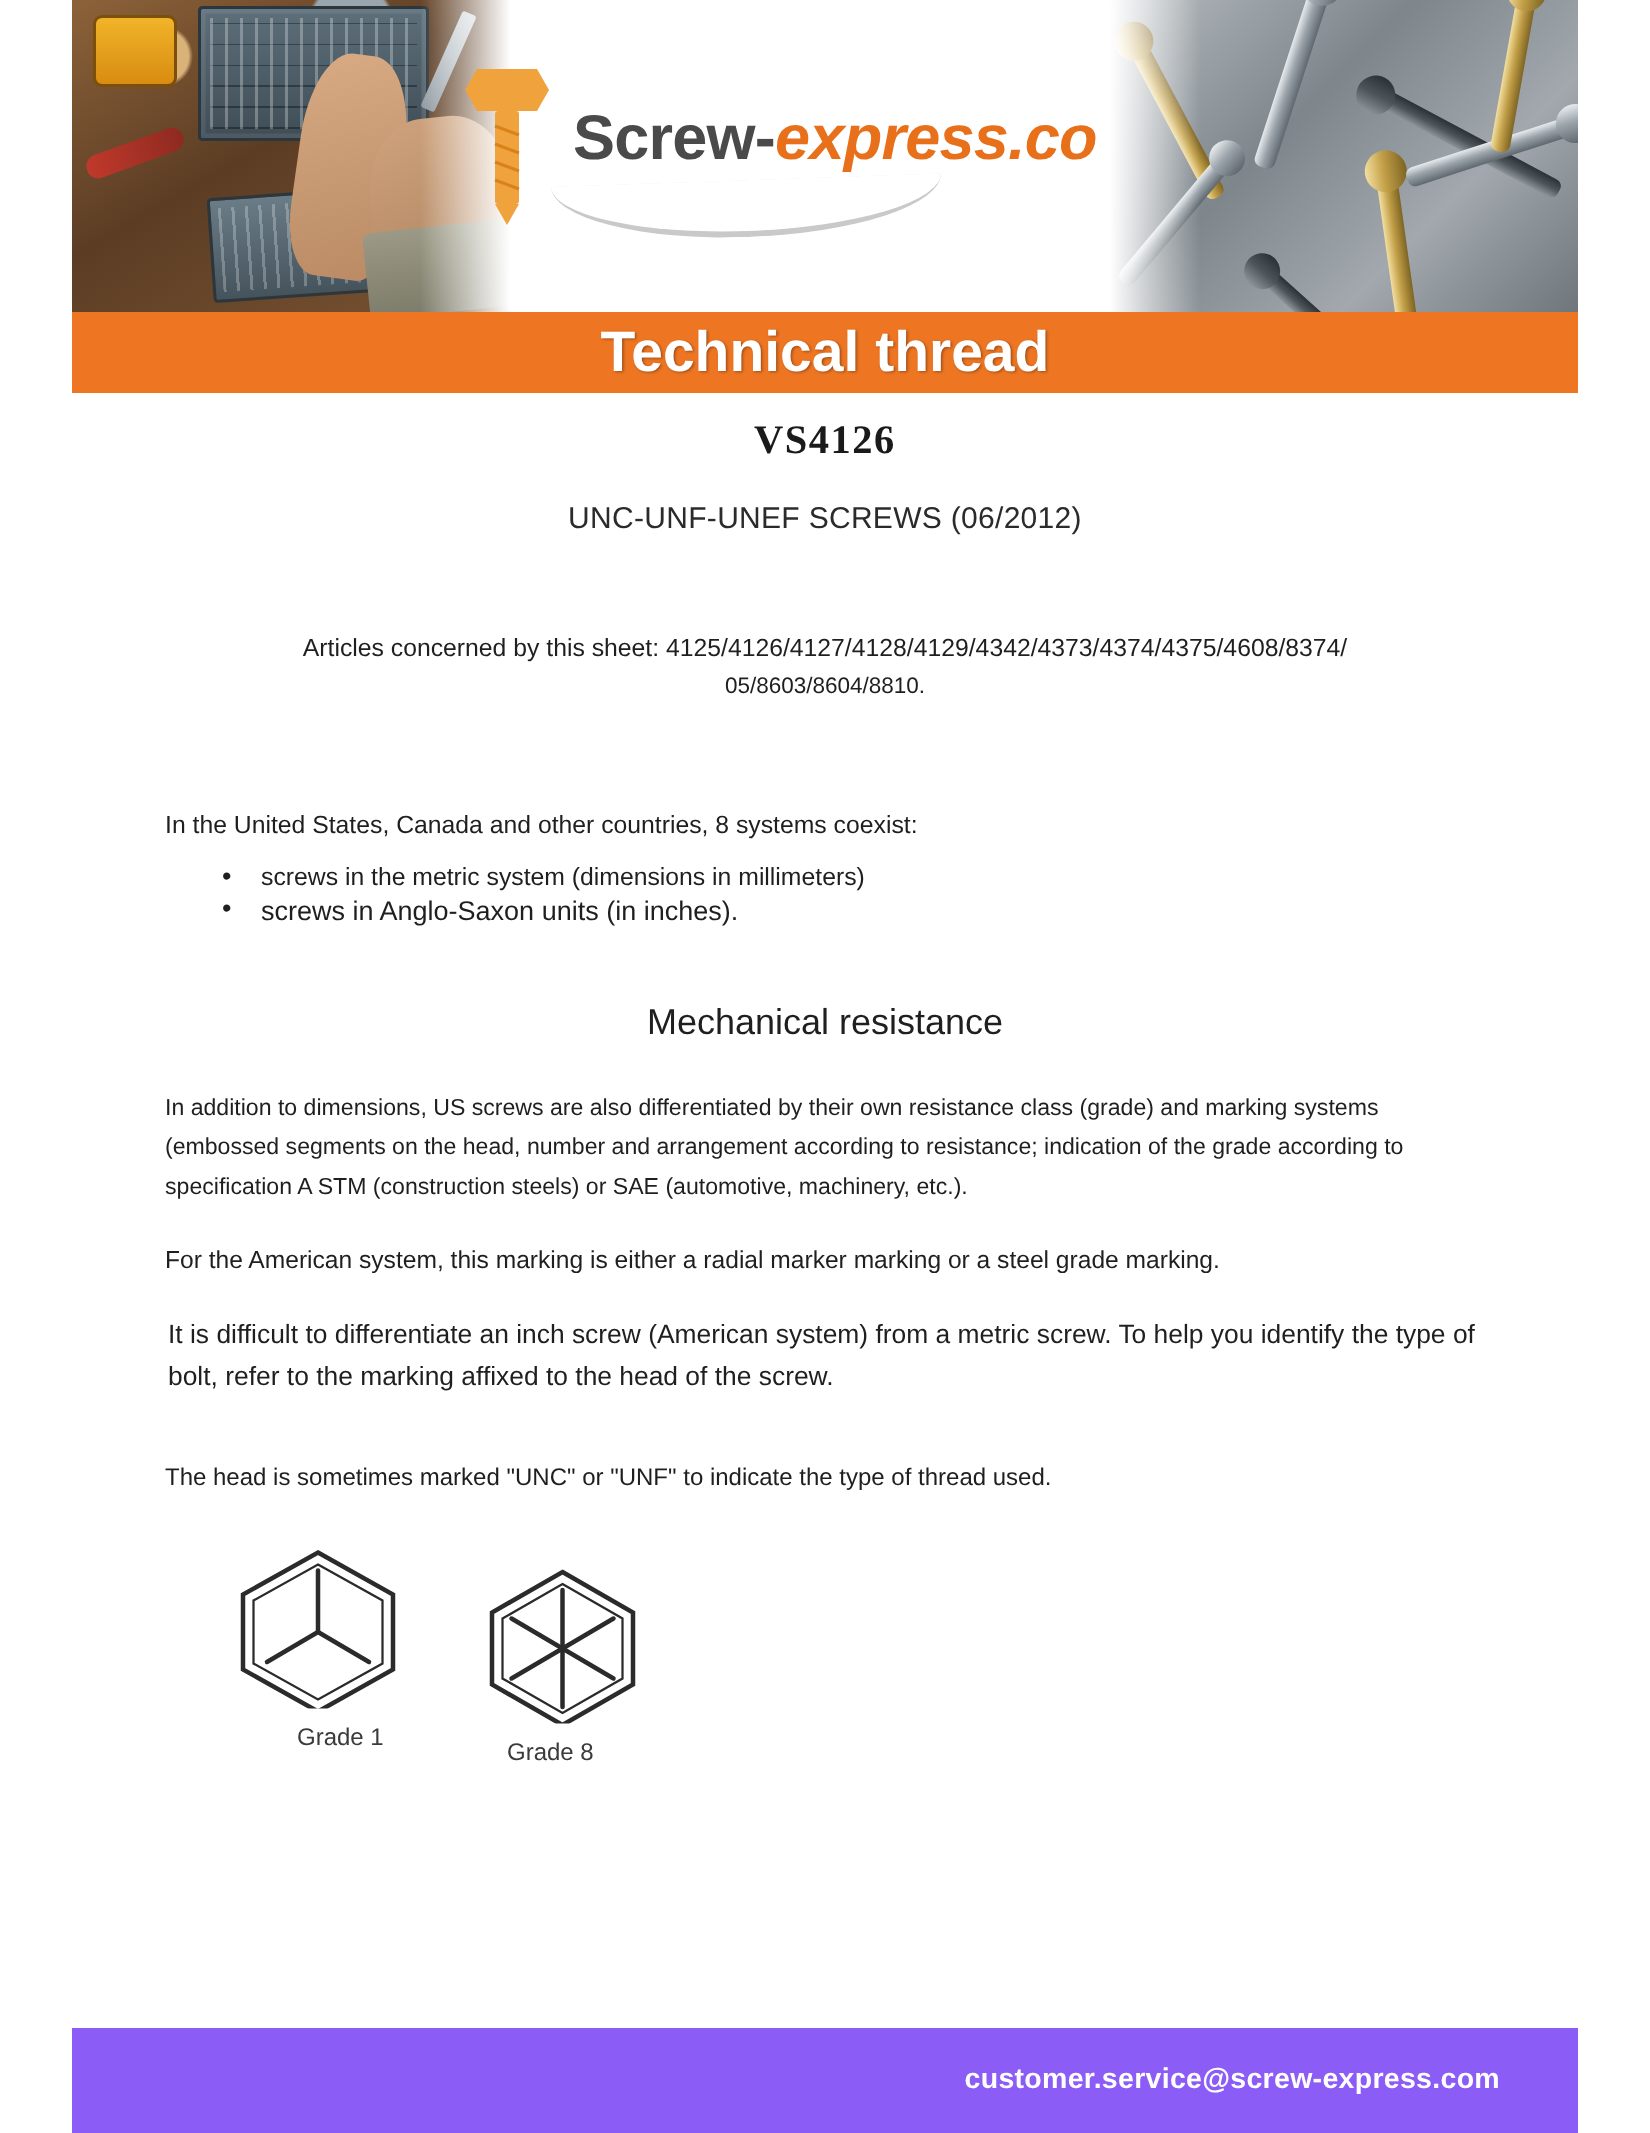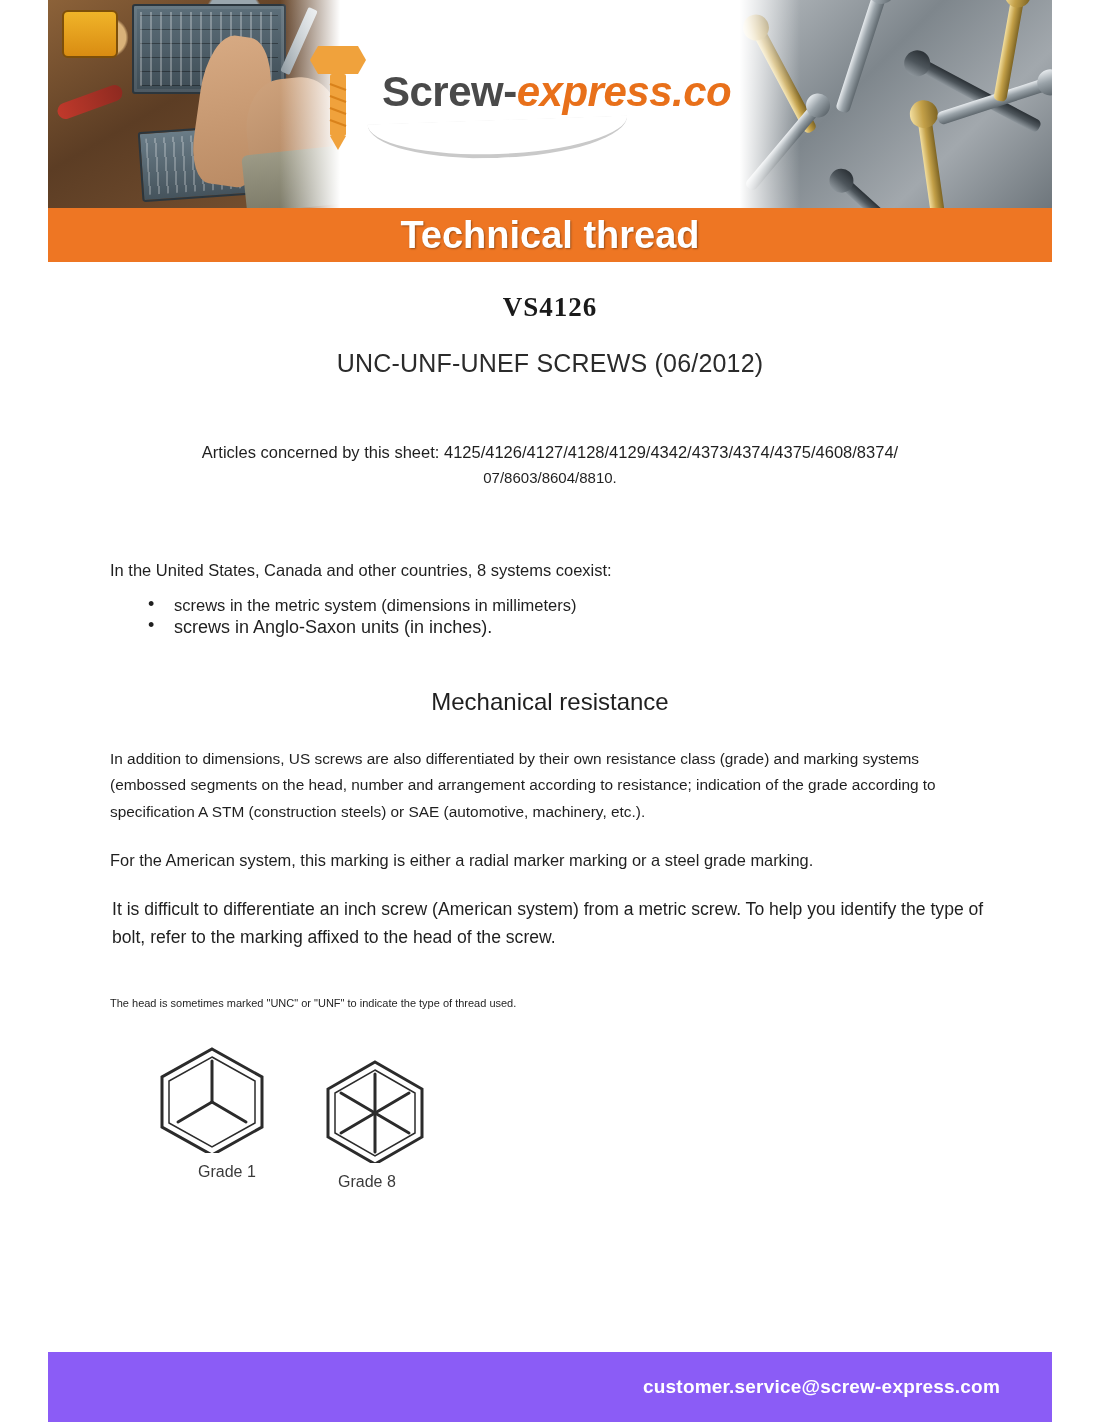--- a/index.html
+++ b/index.html
@@ -205,39 +205,39 @@
     font-weight: 700;
     font-size: 38px;
     letter-spacing: 0px;
     text-shadow: 1px 1px 2px rgba(0,0,0,.35);
   }
 
   
   .doc {
     position: absolute;
     left: 48px;
-    top: 276px;
+    top: 262px;
     width: 1004px;
     height: 1090px;
     background: #ffffff;
   }
 
   .ref-code {
     text-align: center;
     margin-top: 16px;
     font-family: "Liberation Serif", serif;
     font-size: 27px;
     font-weight: 700;
     letter-spacing: 1px;
     color: #1a1a1a;
   }
   .subtitle {
     text-align: center;
     margin-top: 26px;
-    font-size: 25px;
+    font-size: 20px;
     color: #2b2b2b;
     letter-spacing: 0.2px;
   }
 
   .articles {
     margin: 62px auto 0 auto;
     width: 790px;
     text-align: center;
     font-size: 16.5px;
     line-height: 1.55;
@@ -292,21 +292,21 @@
     margin: 26px 62px 0 64px;
     font-size: 17.6px;
     line-height: 1.55;
   }
   .para.p3 {
     margin: 26px 62px 0 62px;
     font-size: 16.4px;
   }
   .para.p4 {
     margin: 46px 62px 0 62px;
-    font-size: 11px;
+    font-size: 16px;
   }
 
   
   .figures {
     position: relative;
     margin-top: 34px;
     height: 170px;
   }
   .fig {
     position: absolute;
@@ -453,21 +453,21 @@
 </div>
 
 <div class="doc">
 
   <div class="ref-code">VS4126</div>
 
   <div class="subtitle">UNC-UNF-UNEF SCREWS (06/2012)</div>
 
   <div class="articles">
     <span>Articles concerned by this sheet: 4125/4126/4127/4128/4129/4342/4373/4374/4375/4608/8374/</span>
-    <div class="line2">07/8603/8604/8810.</div>
+    <div class="line2">05/8603/8604/8810.</div>
   </div>
 
   <div class="intro">In the United States, Canada and other countries, 8 systems coexist:</div>
 
   <ul class="bullets">
     <li class="b1">screws in the metric system (dimensions in millimeters)</li>
     <li class="b2">screws in Anglo-Saxon units (in inches).</li>
   </ul>
 
   <div class="section-heading">Mechanical resistance</div>

